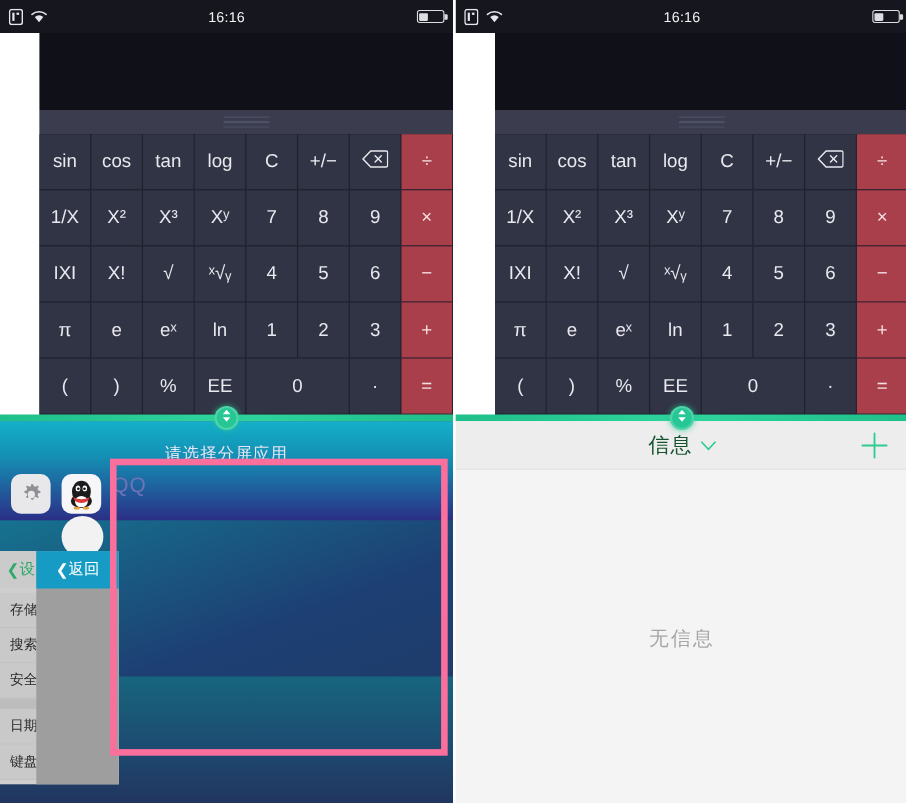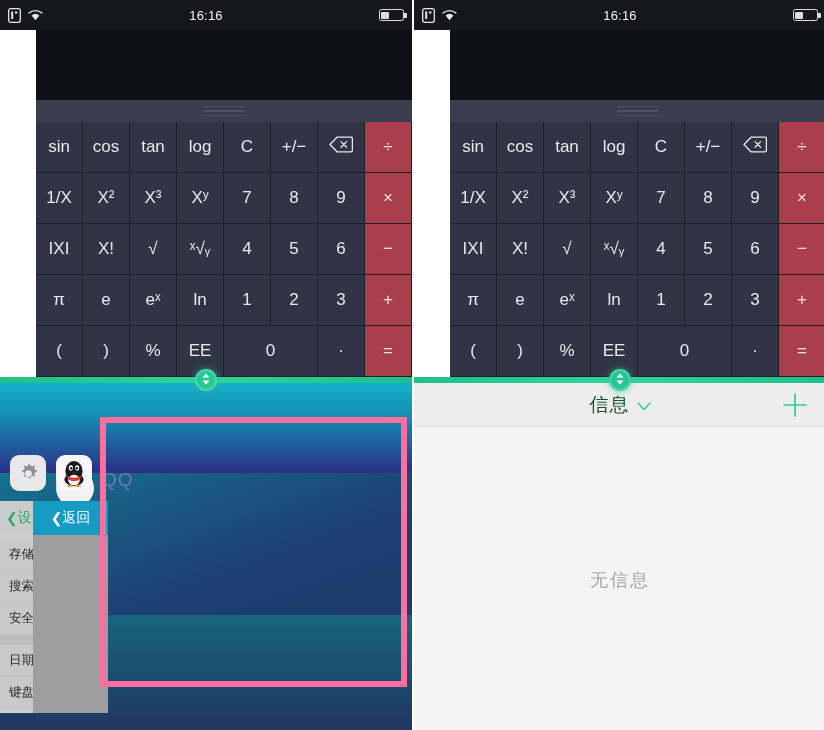--- a/index.html
+++ b/index.html
@@ -87,21 +87,21 @@
   .ll-bgbottom {
     position:absolute; left:0; bottom:0; width:100%; height:120px;
     background:linear-gradient(180deg,#17657f 0%,#1d4a70 55%,#22335e 100%);
   }
   .chooser-title {
     position:absolute; left:0; right:0; top:20px; text-align:center;
     color:#e9e6f5; font-size:15px; letter-spacing:1px; z-index:4;
   }
   .app-strip {
     position:absolute; left:0; top:48px; width:100%; height:60px; z-index:3;
-    display:flex; align-items:flex-end; padding-left:10px; gap:10px;
+    display:flex; align-items:flex-start; padding-left:10px; gap:10px;
   }
   .app-ico { width:36px; height:36px; border-radius:9px; display:flex; align-items:center; justify-content:center; }
   .ico-gear { background:#e8e8ea; }
   .ico-gear svg { width:25px; height:25px; }
   .ico-qq   { background:#f6f6f8; }
   .ico-qq svg { width:30px; height:30px; }
   .app-name { color:#6f73b7; font-size:19px; letter-spacing:1px; }
 
   
   .settings-under {
@@ -257,20 +257,21 @@
               <path d="M5 11.5 L1.6 7.4 H8.4 Z" fill="#ffffff"></path>
             </svg>
         </span>
       </div>
     </div>
 
     <div class="lower-left">
       <div class="ll-bgtop"></div>
       <div class="ll-bgbottom"></div>
 
+      <div class="chooser-title">请选择分屏应用</div>
 
       <div class="app-strip">
         <span class="app-ico ico-gear">
           <svg viewBox="0 0 25 25">
               <path d="M12.5 3 l1.6 .3 .7 1.8 1.8 .5 1.5-1.2 1.2 1.2 -1.2 1.5 .7 1.7 1.9 .5 v1.7 l-1.9 .5 -.7 1.7 1.2 1.5 -1.2 1.2 -1.5-1.2 -1.8 .7 -.5 1.9 h-1.7 l-.5-1.9 -1.8-.7 -1.5 1.2 -1.2-1.2 1.2-1.5 -.7-1.7 -1.9-.5 v-1.7 l1.9-.5 .7-1.7 -1.2-1.5 1.2-1.2 1.5 1.2 1.8-.5 Z" fill="#8f8f95"></path>
               <circle cx="12.5" cy="12.5" r="3.3" fill="#e8e8ea"></circle>
             </svg>
         </span>
         <span class="app-ico ico-qq">
           <svg viewBox="0 0 30 30">

